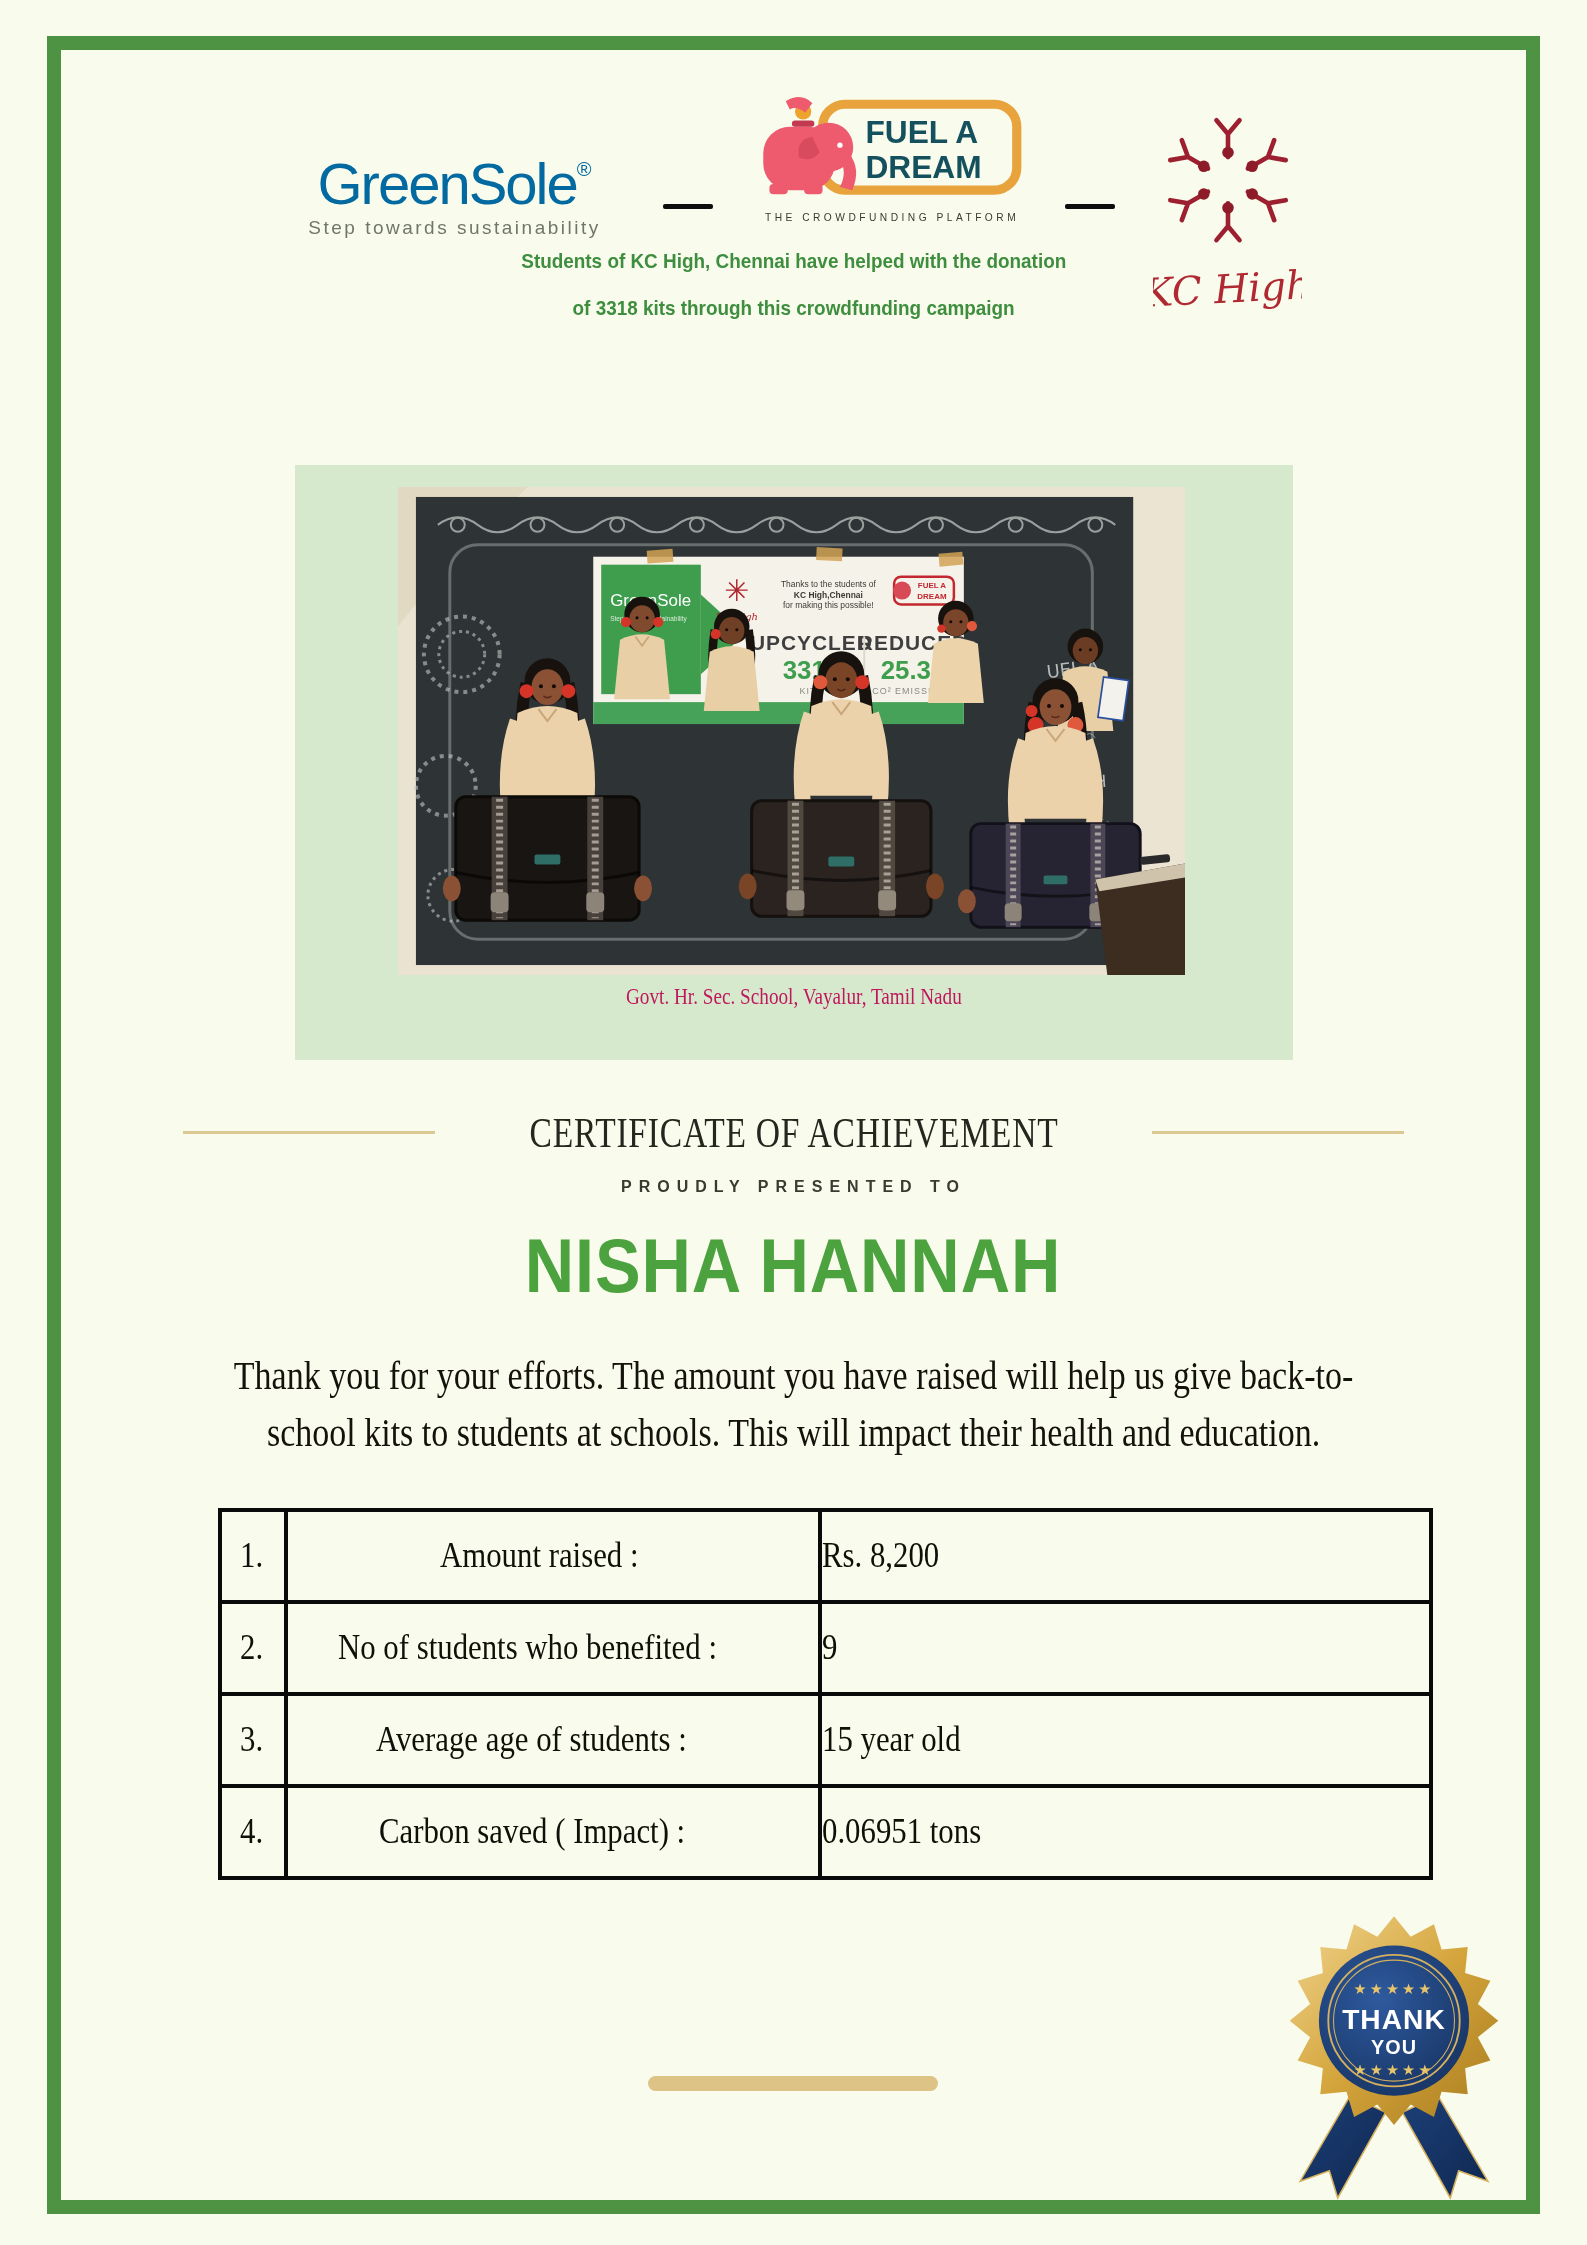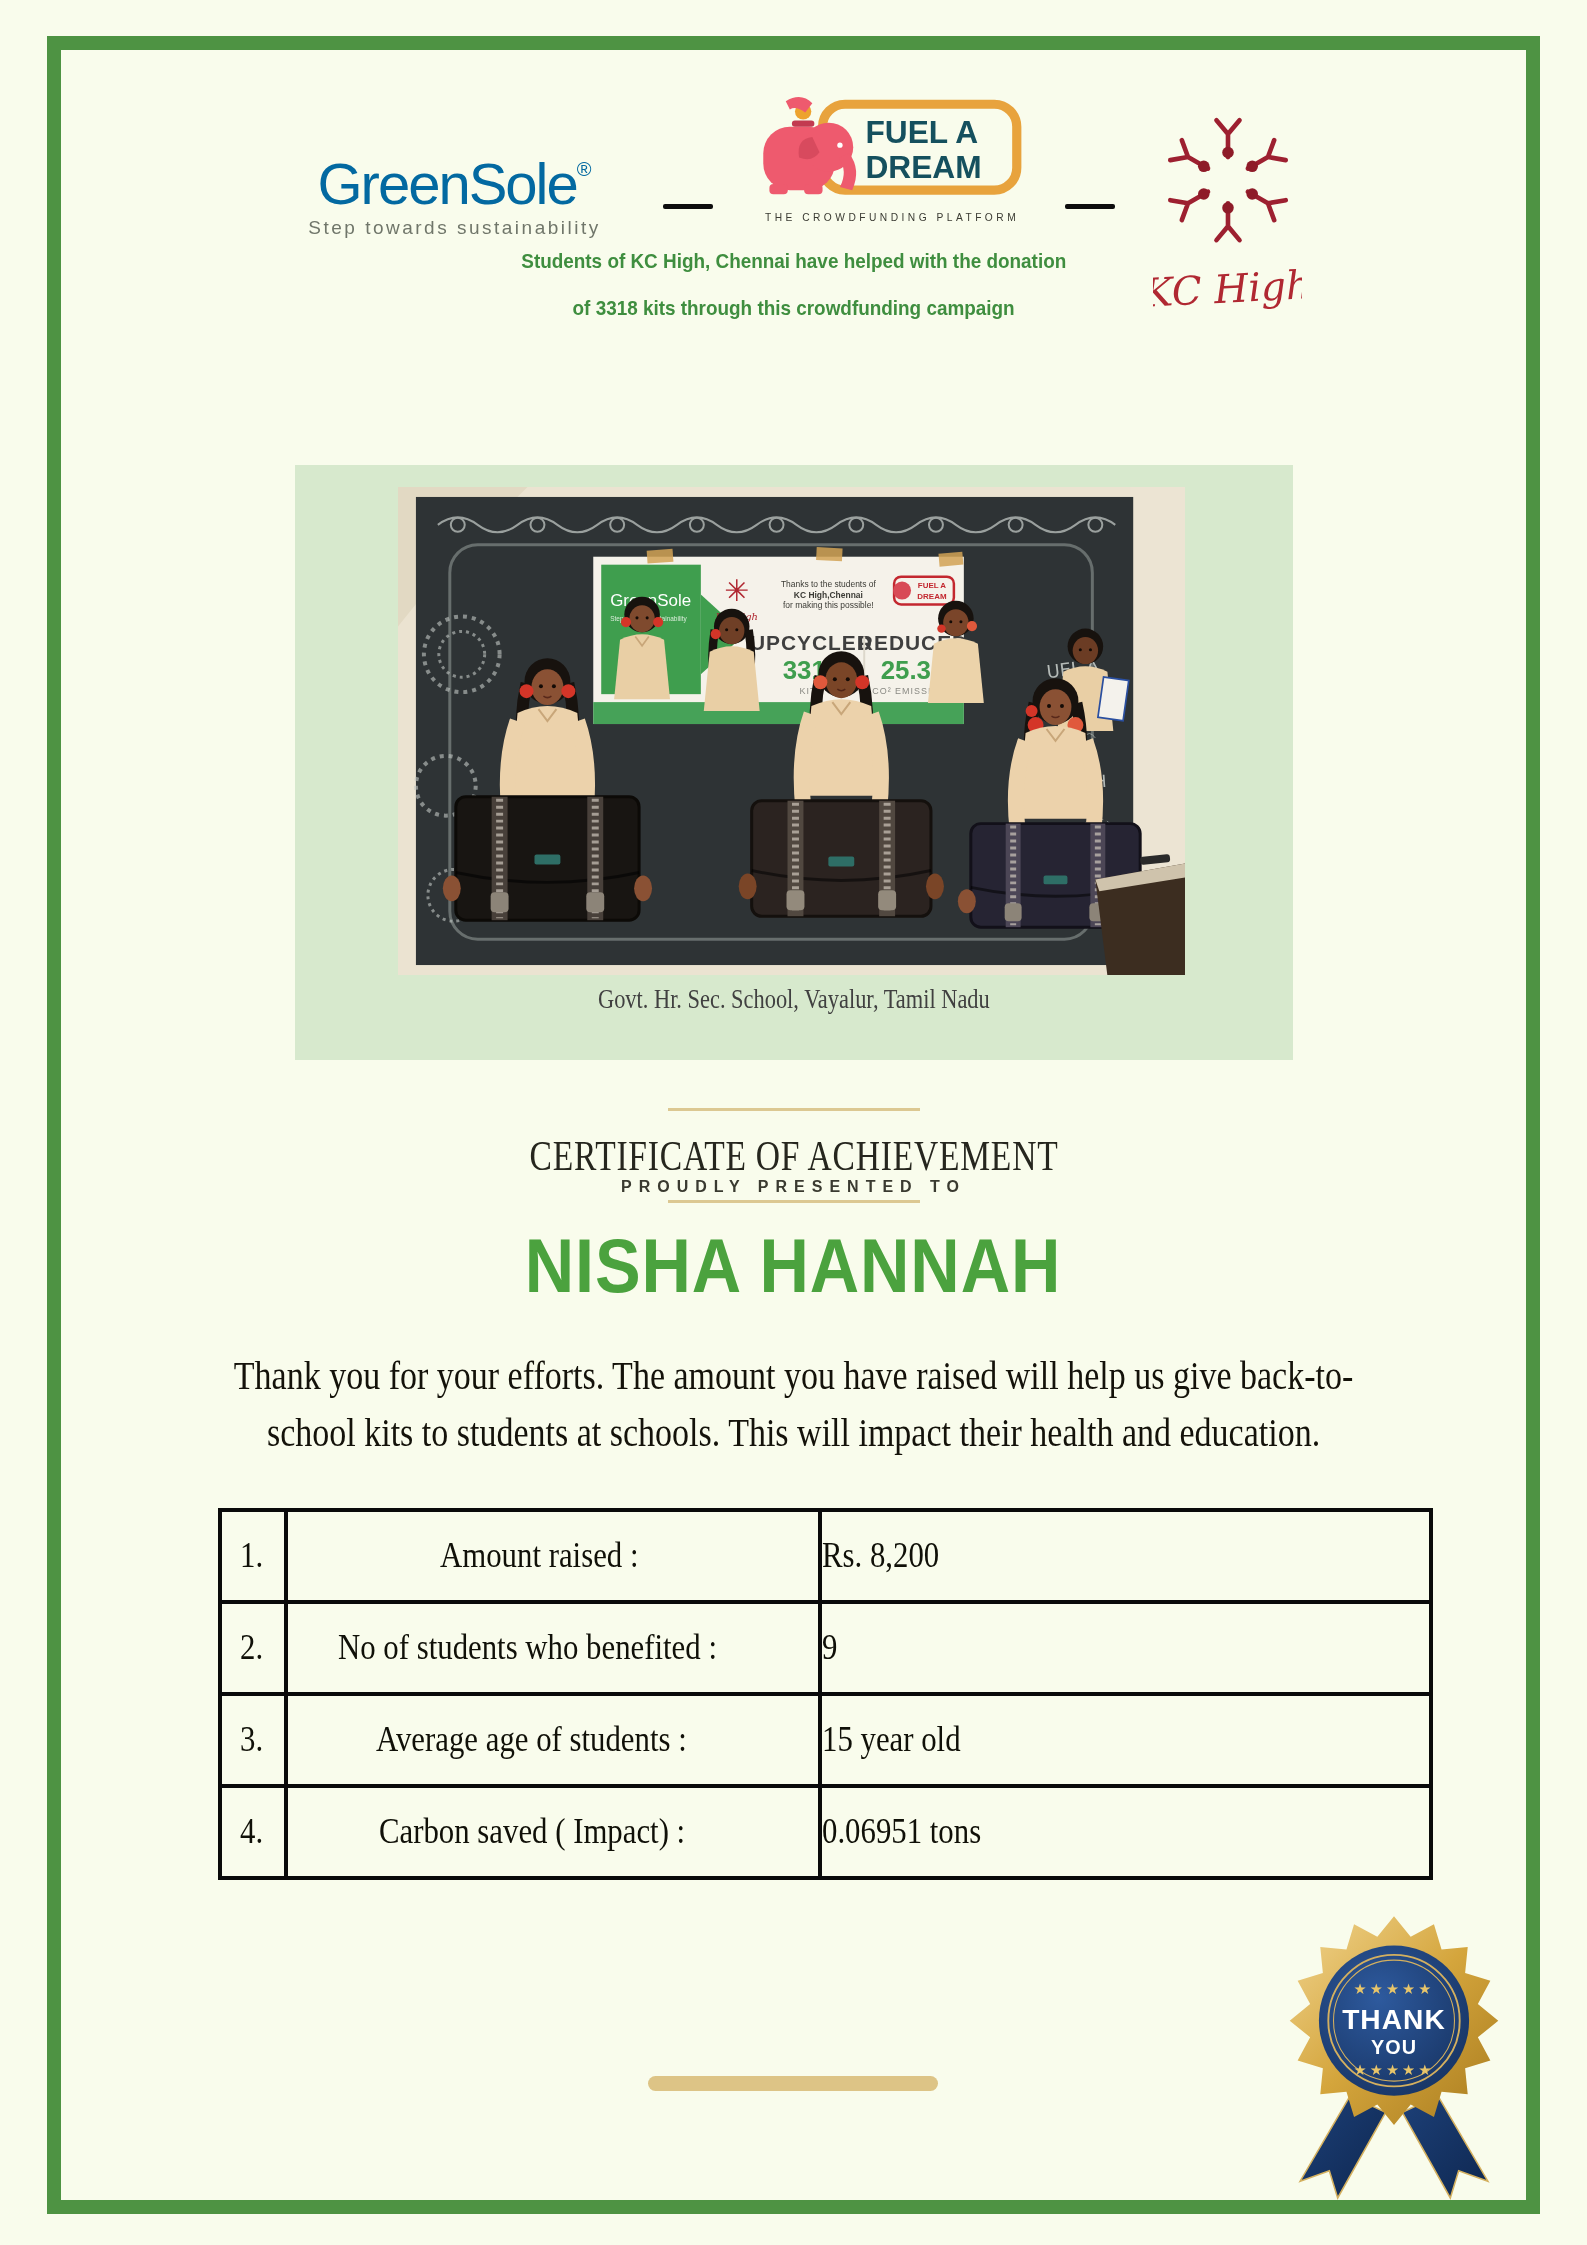--- a/index.html
+++ b/index.html
@@ -27,24 +27,24 @@
 
   
   .headline{position:absolute; top:237px; width:100%; text-align:center;
     font-family:"Liberation Sans", sans-serif; font-weight:bold; font-size:21px; color:#3f8e3f; line-height:47px; z-index:2;}
   .headline .cond{transform:scaleX(0.9);}
 
   
   .photo-box{position:absolute; left:295px; top:465px; width:998px; height:595px; background:#d7e9cd; z-index:2;}
   .photo-wrap{position:absolute; left:103px; top:22px; width:787px; height:488px;}
   .photo-wrap svg{width:100%; height:100%; display:block;}
-  .caption{position:absolute; left:0; top:518px; width:100%; text-align:center; font-size:28px; color:#404040;}
-
-  
-  .cert-row{position:absolute; top:1108px; left:0; width:100%; display:flex; align-items:center; justify-content:center; gap:20px; z-index:2;flex-direction:column;}
+  .caption{position:absolute; left:0; top:518px; width:100%; text-align:center; font-size:24px; color:#be185d;}
+
+  
+  .cert-row{position:absolute; top:1108px; left:0; width:100%; display:flex; align-items:center; justify-content:center; gap:20px; z-index:2;}
   .cert-line{width:252px; height:3px; background:#dcc892;}
   .cert-title{font-size:43px; color:#26261e; letter-spacing:1px; white-space:nowrap; display:inline-block; transform:scaleX(0.78);}
   .presented{position:absolute; top:1178px; width:100%; text-align:center;
     font-family:"Liberation Sans", sans-serif; font-size:16px; letter-spacing:7px; color:#3a3a30; z-index:2;font-weight:bold;}
   .recipient{position:absolute; top:1222px; width:100%; text-align:center;
     font-family:"Liberation Sans", sans-serif; font-weight:bold; font-size:76px; color:#4ba23e; z-index:2;}
   .recipient .cond{transform:scaleX(0.9); letter-spacing:1px;}
 
   
   .body-par{position:absolute; top:1347px; width:100%; text-align:center; font-size:40px; line-height:57px; color:#14120a; z-index:2;}

